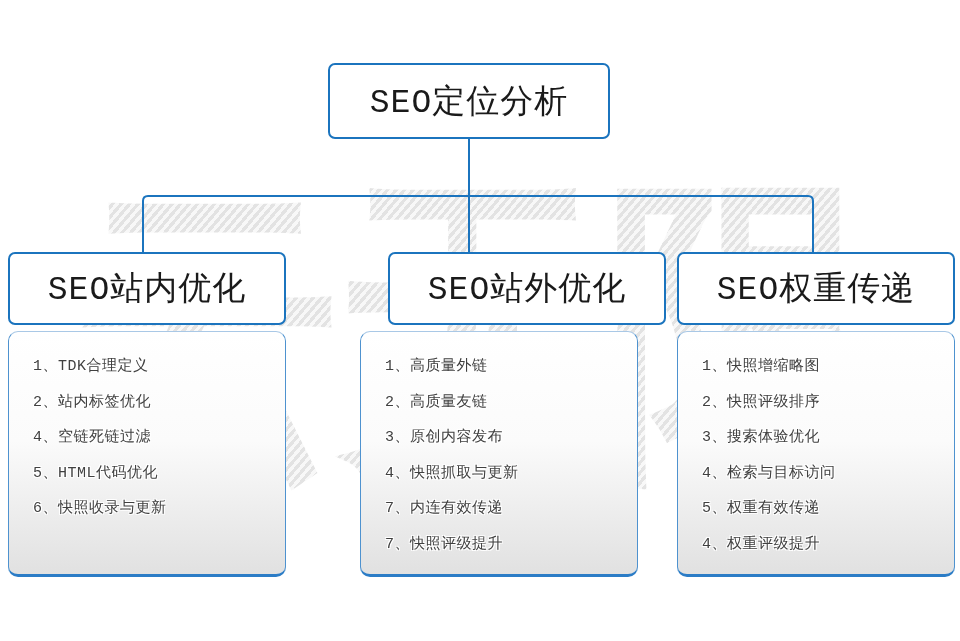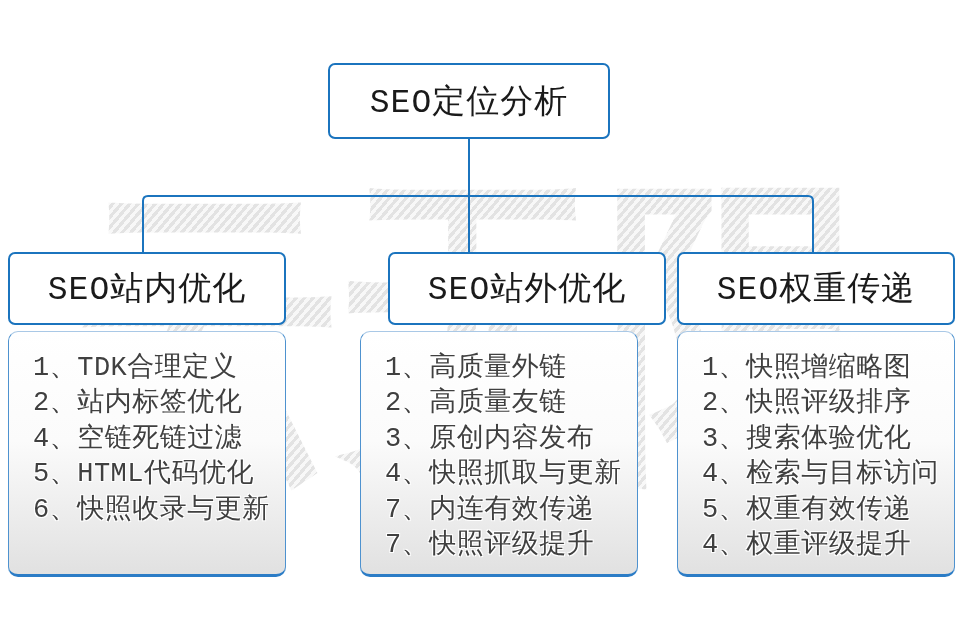--- a/index.html
+++ b/index.html
@@ -86,21 +86,21 @@
   }
   .col-left  .header-box, .col-left  { left: 8px; }
   .col-mid   .header-box, .col-mid   { left: 332px; margin-left: 28px; }
   .col-right .header-box, .col-right { left: 677px; }
   .col { position: absolute; top: 0; width: 278px; height: 0; }
   .col .header-box, .col .panel { left: 0; }
   .list-row {
     height: 35.5px;
     display: flex;
     align-items: center;
-    font-size: 27px;
+    font-size: 15px;
     color: #404040;
     letter-spacing: 0.5px;
     text-shadow: 1px 1px 0 #ffffff, -1px -1px 0 #ffffff, 1px -1px 0 #ffffff, -1px 1px 0 #ffffff;
     white-space: nowrap;
   }
 </style>
 </head>
 <body>
 
 <div class="canvas">

